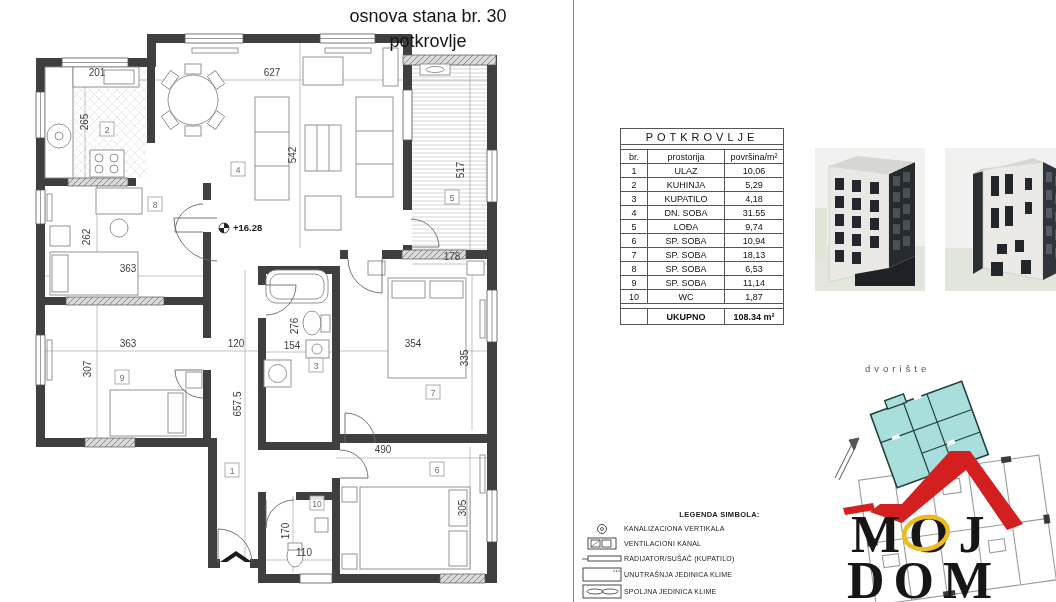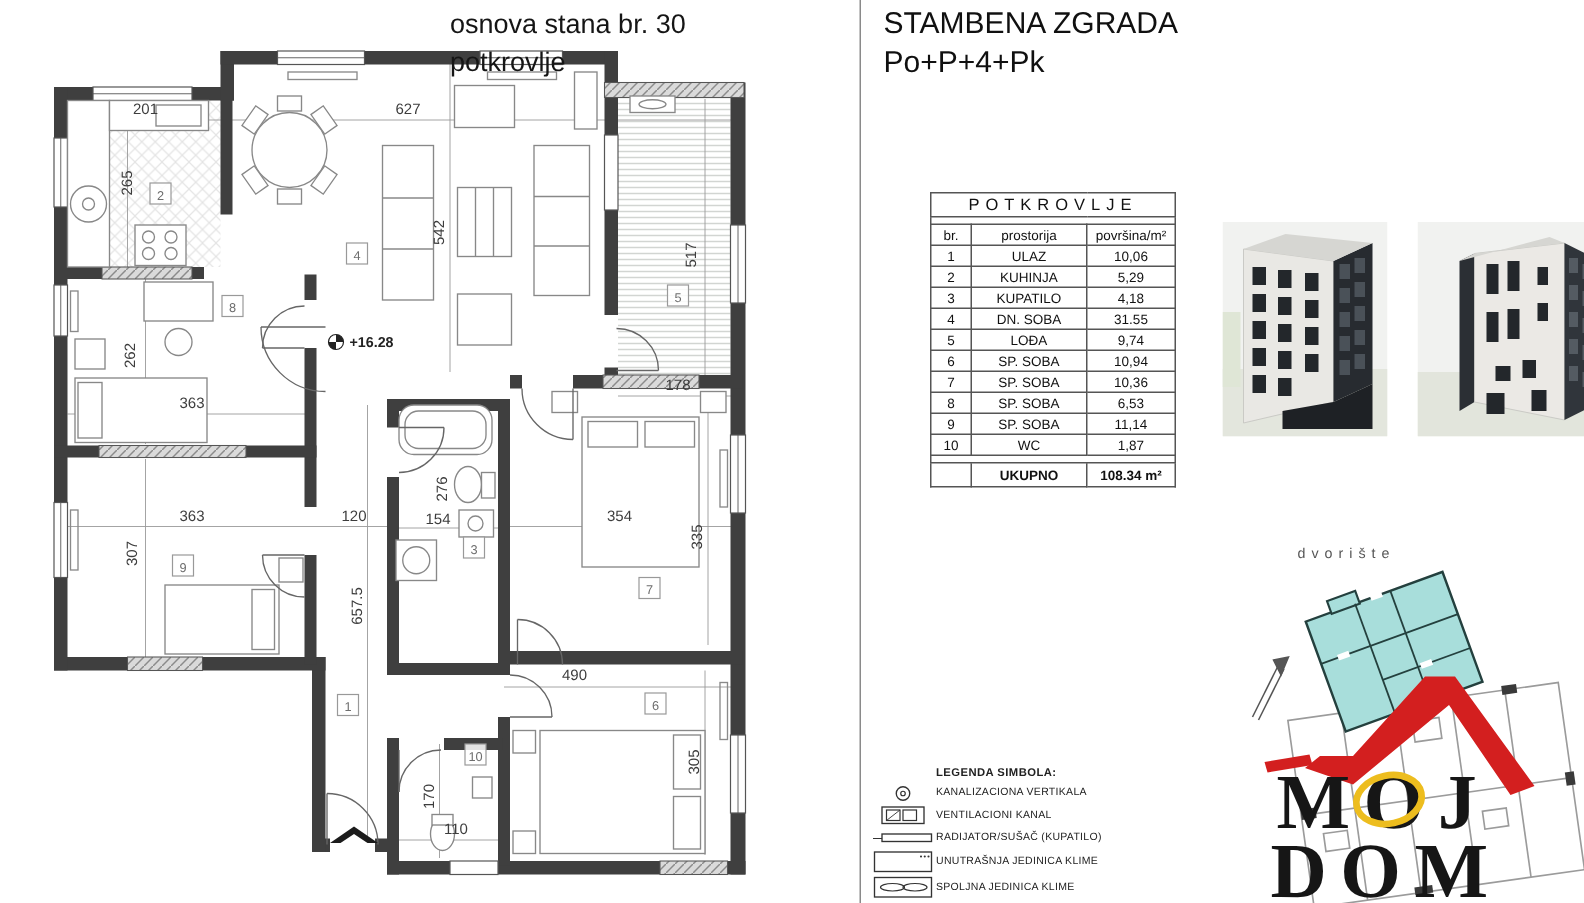--- a/index.html
+++ b/index.html
@@ -1,20 +1,20 @@
 <!DOCTYPE html>
 <html><head>
 <meta charset="utf-8">
 <style>
   html,body{margin:0;padding:0;background:#fff;}
   .page{position:relative;width:1056px;height:602px;background:#fff;overflow:hidden;
         font-family:"Liberation Sans",sans-serif;color:#111;}
   
   .plan-area{position:absolute;left:0;top:0;width:573px;height:602px;}
-  .plan-title{position:absolute;left:300px;top:4px;width:256px;text-align:left;
+  .plan-title{position:absolute;left:300px;top:4px;width:256px;text-align:center;
               font-size:18px;line-height:25px;color:#151515;}
   .divider{position:absolute;left:573px;top:0;width:1px;height:602px;background:#8a8a8a;}
   
   .right{position:absolute;left:574px;top:0;width:482px;height:602px;}
   .bldg-title{position:absolute;left:15px;top:3px;font-size:20px;line-height:26px;color:#101010;}
   
   .room-table{position:absolute;left:46px;top:128px;border-collapse:collapse;
               font-size:9px;color:#111;}
   .room-table td{border:1px solid #555;padding:0 2px;height:13px;text-align:center;
                  vertical-align:middle;background:#fff;}
@@ -24,21 +24,21 @@
   .room-table td.c-area{width:54px;}
   .room-table tr.spacer td{height:4px;border-left:1px solid #555;border-right:1px solid #555;}
   .room-table tr.total td{font-weight:bold;height:15px;}
   
   .render{position:absolute;top:148px;border:0;}
   .render.r1{left:241px;}
   .render.r2{left:371px;}
   
   .siteplan{position:absolute;left:249px;top:350px;}
   
-  .legend{position:absolute;left:6px;top:510px;width:235px;font-size:7px;color:#222;}
+  .legend{position:absolute;left:6px;top:510px;width:235px;font-size:7px;color:#222;text-align:center;}
   .legend .lg-title{font-weight:bold;font-size:7.5px;margin:0 0 3px 44px;letter-spacing:.3px;}
   .legend .lg-row{display:flex;align-items:center;margin-bottom:2px;min-height:13px;}
   .legend .lg-ic{width:44px;flex:0 0 44px;display:flex;justify-content:center;}
   .legend .lg-lb{font-size:7px;letter-spacing:.2px;}
   
   text.dim{font-family:"Liberation Sans",sans-serif;font-size:10px;fill:#3d3d3d;}
   text.tag{font-family:"Liberation Sans",sans-serif;font-size:8.5px;fill:#6e6e6e;}
   .lvl{font-family:"Liberation Sans",sans-serif;font-size:9.5px;font-weight:bold;fill:#222;}
   .dvor{font-family:"Liberation Sans",sans-serif;font-size:9.5px;fill:#555;letter-spacing:4px;}
   .logo-t{font-family:"Liberation Serif",serif;font-weight:bold;fill:#161616;letter-spacing:9px;}
@@ -322,24 +322,20 @@
           <rect x="310" y="496" width="14" height="14" fill="rgba(255,255,255,0.85)" stroke="#999" stroke-width="0.8"></rect>
           <text x="317" y="507" text-anchor="middle" class="tag">10</text>
         </g>
     </svg>
   </div>
 
   <div class="divider"></div>
 
   <div class="right">
 
-    <div class="bldg-title">
-      <div>STAMBENA ZGRADA</div>
-      <div>Po+P+4+Pk</div>
-    </div>
 
     <table class="room-table" id="room-table">
       <tbody id="room-table-body">
         <tr class="ttl">
             <td colspan="3">POTKROVLJE</td>
           </tr>
         <tr class="spacer">
             <td colspan="3"></td>
           </tr>
         <tr class="hdr">
@@ -374,21 +370,21 @@
             <td class="c-area">9,74</td>
           </tr>
           <tr>
             <td class="c-br">6</td>
             <td class="c-room">SP. SOBA</td>
             <td class="c-area">10,94</td>
           </tr>
           <tr>
             <td class="c-br">7</td>
             <td class="c-room">SP. SOBA</td>
-            <td class="c-area">10,36</td>
+            <td class="c-area">18,13</td>
           </tr>
           <tr>
             <td class="c-br">8</td>
             <td class="c-room">SP. SOBA</td>
             <td class="c-area">6,53</td>
           </tr>
           <tr>
             <td class="c-br">9</td>
             <td class="c-room">SP. SOBA</td>
             <td class="c-area">11,14</td>

